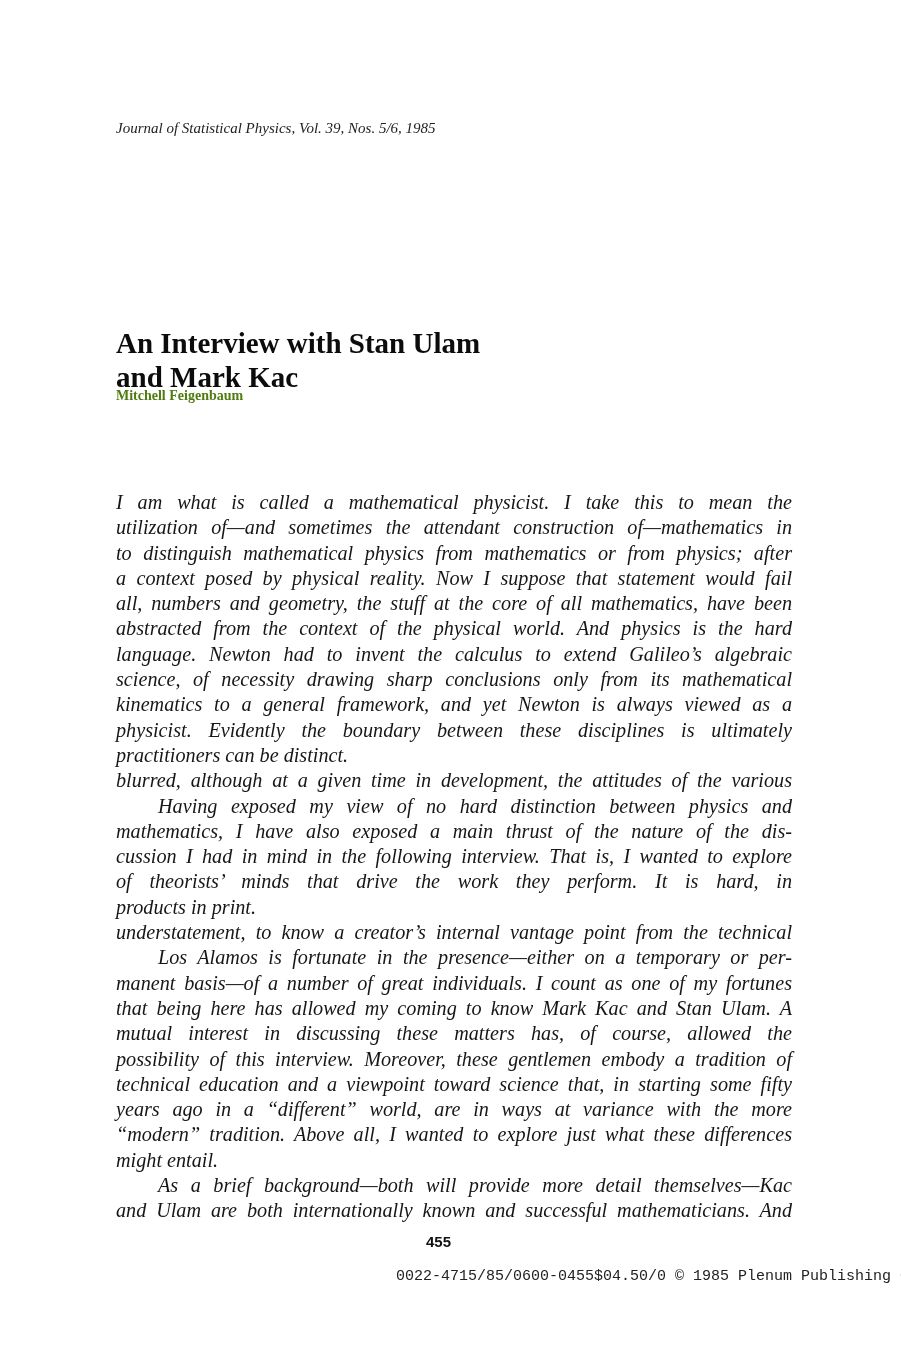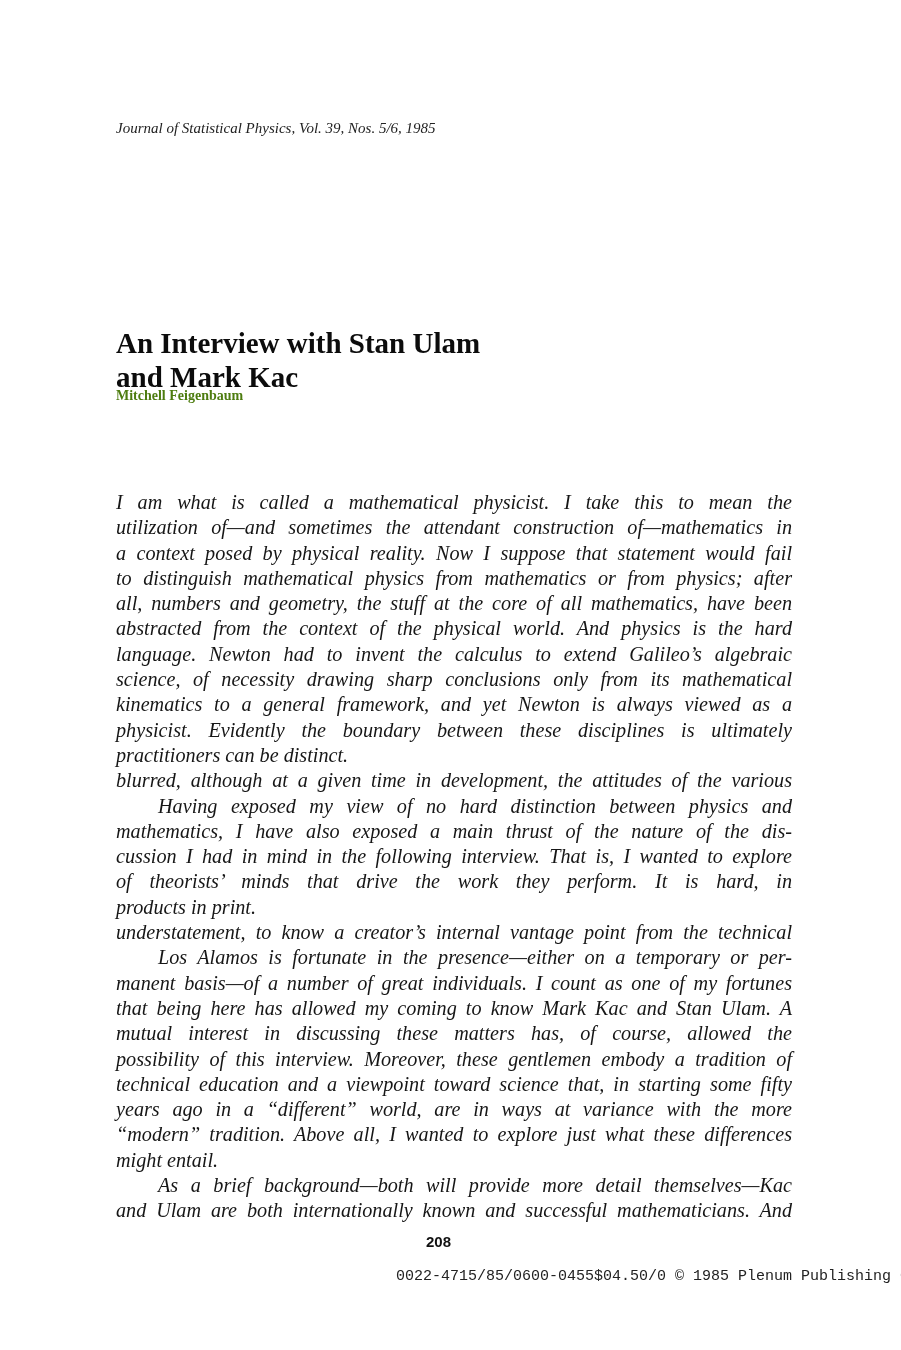--- a/index.html
+++ b/index.html
@@ -50,22 +50,22 @@
     <div>and Mark Kac</div>
   </div>
 
   <div class="author">Mitchell Feigenbaum</div>
 
   <div class="body">
 
     <div>
       <span class="line">I am what is called a mathematical physicist. I take this to mean the</span>
       <span class="line">utilization of—and sometimes the attendant construction of—mathematics in</span>
+      <span class="line">to distinguish mathematical physics from mathematics or from physics; after</span>
       <span class="line">a context posed by physical reality. Now I suppose that statement would fail</span>
-      <span class="line">to distinguish mathematical physics from mathematics or from physics; after</span>
       <span class="line">all, numbers and geometry, the stuff at the core of all mathematics, have been</span>
       <span class="line">abstracted from the context of the physical world. And physics is the hard</span>
       <span class="line">language. Newton had to invent the calculus to extend Galileo’s algebraic</span>
       <span class="line">science, of necessity drawing sharp conclusions only from its mathematical</span>
       <span class="line">kinematics to a general framework, and yet Newton is always viewed as a</span>
       <span class="line">physicist. Evidently the boundary between these disciplines is ultimately</span>
       <span class="line last">practitioners can be distinct.</span>
       <span class="line">blurred, although at a given time in development, the attitudes of the various</span>
     </div>
 
@@ -89,15 +89,15 @@
       <span class="line">“modern” tradition. Above all, I wanted to explore just what these differences</span>
       <span class="line last">might entail.</span>
     </div>
 
     <div>
       <span class="line indent">As a brief background—both will provide more detail themselves—Kac</span>
       <span class="line">and Ulam are both internationally known and successful mathematicians. And</span>
     </div>
   </div>
 
-  <div class="page-number">208</div>
+  <div class="page-number">455</div>
   <div class="copyright">0022-4715/85/0600-0455$04.50/0 © 1985 Plenum Publishing Corporation</div>
 </div>
 
 </body></html>

